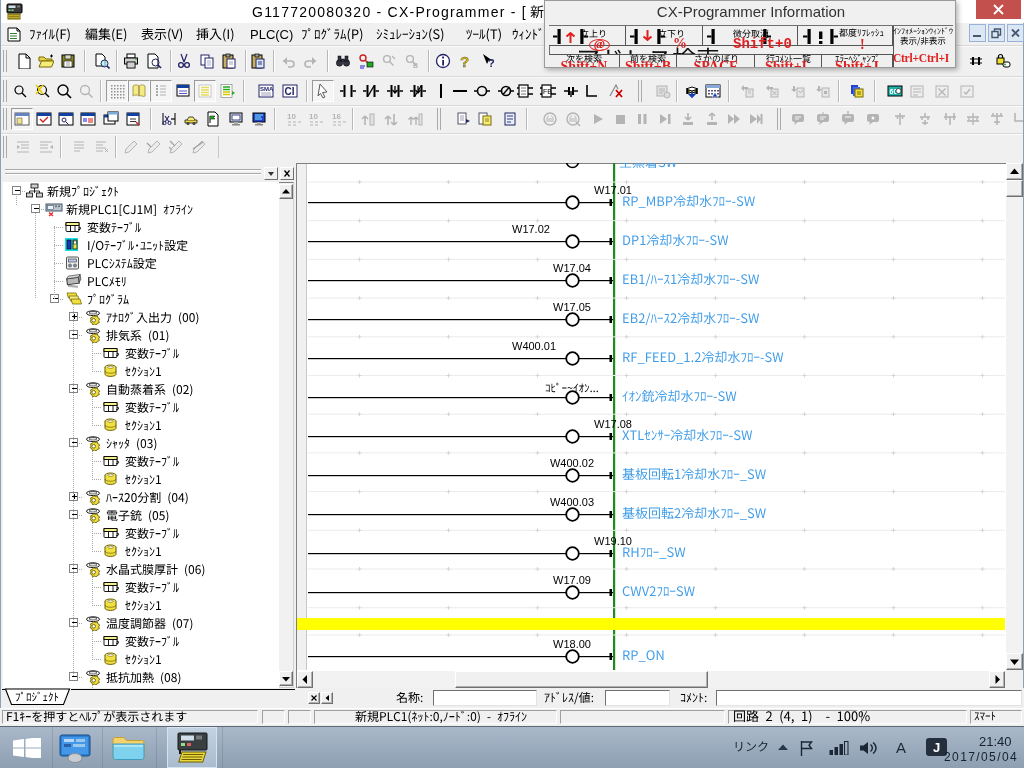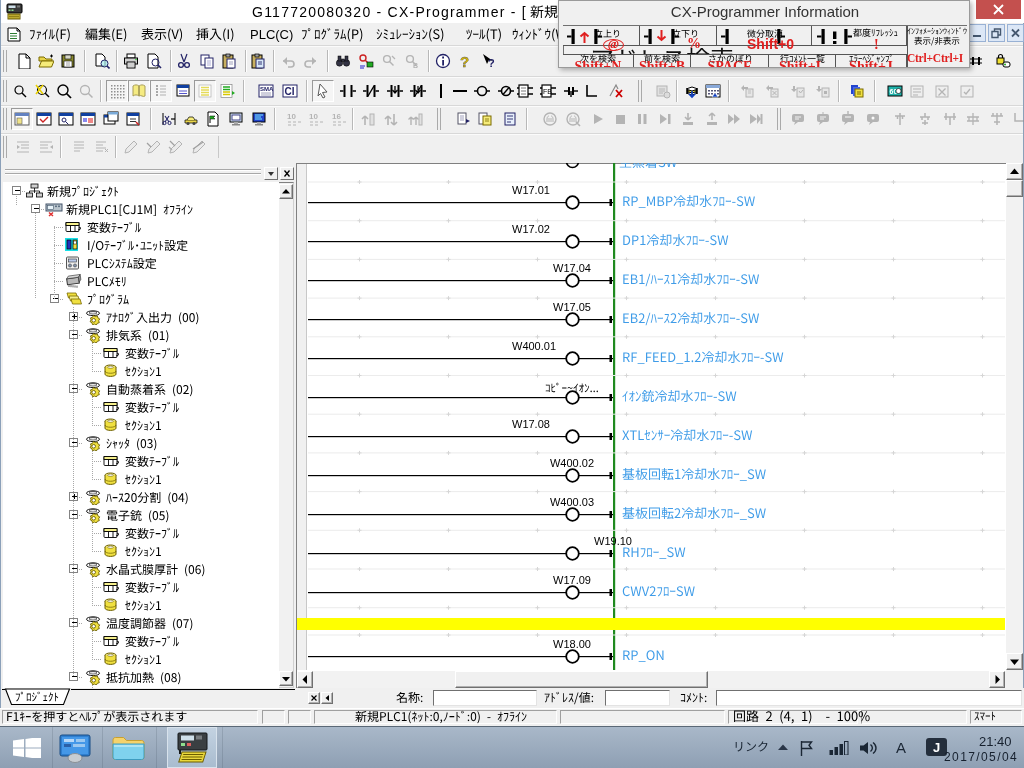--- a/index.html
+++ b/index.html
@@ -1854,21 +1854,21 @@
     <rect x="312.5" y="387.0" width="2.5" height="7" fill="#000"></rect>
     <rect x="11" y="429.0" width="258.0" height="1.2" fill="#000"></rect>
     <rect x="282.0" y="429.0" width="34.0" height="1.2" fill="#000"></rect>
     <circle cx="275.5" cy="429.5" r="6.3" fill="#fff" stroke="#000" stroke-width="1.8"></circle>
     <rect x="312.5" y="426.0" width="2.5" height="7" fill="#000"></rect>
     <rect x="11" y="493.0" width="258.0" height="1.2" fill="#000"></rect>
     <rect x="282.0" y="493.0" width="34.0" height="1.2" fill="#000"></rect>
     <circle cx="275.5" cy="493.5" r="6.3" fill="#fff" stroke="#000" stroke-width="1.8"></circle>
     <rect x="312.5" y="490.0" width="2.5" height="7" fill="#000"></rect>
   </svg>
-<div style="position:absolute;left:512px;top:184px;font-size:11px;width:120px;text-align:left;color:#000">W17.01</div>
+<div style="position:absolute;left:512px;top:184px;font-size:11px;width:120px;text-align:right;color:#000">W17.01</div>
 <svg style="position:absolute;left:622.0px;top:192.0px;overflow:visible" width="135" height="20">
     <g transform="translate(0 14) scale(0.013000 -0.013000)" fill="#3f9ce8">
       <use href="#g107" x="0"></use>
       <use href="#g25" x="635"></use>
       <use href="#g108" x="1268"></use>
       <use href="#g46" x="1827"></use>
       <use href="#g109" x="2639"></use>
       <use href="#g25" x="3296"></use>
       <use href="#g110" x="3929"></use>
       <use href="#g111" x="4929"></use>
@@ -1977,21 +1977,21 @@
       <use href="#g111" x="3500"></use>
       <use href="#g89" x="4500"></use>
       <use href="#g3" x="5500"></use>
       <use href="#g20" x="6000"></use>
       <use href="#g30" x="6500"></use>
       <use href="#g112" x="7000"></use>
       <use href="#g33" x="7347"></use>
       <use href="#g39" x="7943"></use>
     </g>
   </svg>
-<div style="position:absolute;left:512px;top:418px;font-size:11px;width:120px;text-align:left;color:#000">W17.08</div>
+<div style="position:absolute;left:512px;top:418px;font-size:11px;width:120px;text-align:right;color:#000">W17.08</div>
 <svg style="position:absolute;left:622.0px;top:426.0px;overflow:visible" width="132" height="20">
     <g transform="translate(0 14) scale(0.013000 -0.013000)" fill="#3f9ce8">
       <use href="#g115" x="0"></use>
       <use href="#g35" x="573"></use>
       <use href="#g41" x="1172"></use>
       <use href="#g72" x="1715"></use>
       <use href="#g32" x="2215"></use>
       <use href="#g116" x="2715"></use>
       <use href="#g30" x="3215"></use>
       <use href="#g110" x="3715"></use>
@@ -2323,21 +2323,21 @@
     <g fill="#1b2735">
 <path d="M1 5.5h3.5L9 2v12L4.5 10.5H1z"></path>
     </g>
     <path d="M11.5 4.5c2.5 2 2.5 5 0 7M14 2.5c4 3 4 8 0 11" fill="none" stroke="#1b2735" stroke-width="1.4"></path>
   </svg>
 <div style="position:absolute;left:896px;top:739px;font-size:15px;color:#1b2735">A</div>
 <div style="position:absolute;left:926px;top:738px;width:21px;height:18px;background:#242e3c;border-radius:3px"></div>
 <div style="position:absolute;left:933px;top:740px;font-size:13px;color:#fff;font-weight:bold">J</div>
 <div style="position:absolute;left:979px;top:734px;font-size:13px;color:#16202e">21:40</div>
 <div style="position:absolute;left:944px;top:750px;font-size:12px;color:#16202e;letter-spacing:1.4px">2017/05/04</div>
-<div style="position:absolute;left:558px;top:0;width:412px;height:68px;overflow:hidden;border:1px solid #9a9a9a;box-shadow:2px 2px 5px rgba(0,0,0,0.3);z-index:50">
+<div style="position:absolute;left:544px;top:0;width:412px;height:68px;overflow:hidden;border:1px solid #9a9a9a;box-shadow:2px 2px 5px rgba(0,0,0,0.3);z-index:50">
     <div style="position:absolute;left:0;top:0;width:412px;height:68px;background:#f0f0f0"></div>
     <div style="position:absolute;left:0;top:2px;width:412px;text-align:center;font-size:15px;color:#333">CX-Programmer Information</div>
     <div style="position:absolute;left:4px;top:24px;width:404px;height:44px;border:1px solid #707070;background:#f0f0f0"></div>
     <svg style="position:absolute;left:31.0px;top:40.0px;overflow:visible" width="146" height="35">
       <g transform="translate(0 27) scale(0.024000 -0.024000)" fill="#111">
         <use href="#g150" x="0"></use>
         <use href="#g151" x="1000"></use>
         <use href="#g152" x="2000"></use>
         <use href="#g153" x="3000"></use>
         <use href="#g154" x="4000"></use>
@@ -2403,21 +2403,21 @@
         <use href="#g3" x="2500"></use>
         <use href="#g29" x="3000"></use>
         <use href="#g57" x="3500"></use>
         <use href="#g26" x="4000"></use>
         <use href="#g28" x="4500"></use>
       </g>
     </svg>
     <div style="position:absolute;left:49px;top:35px;color:#e02020;font-family:'Liberation Serif',serif;font-weight:bold;font-style:italic;font-size:13px">@</div>
     <div style="position:absolute;left:44px;top:37.5px;width:21px;height:12px;border:1.5px solid #e02020;border-radius:50%"></div>
     <div style="position:absolute;left:128px;top:35px;color:#e02020;font-family:'Liberation Serif',serif;font-weight:bold;font-size:14px">%</div>
-    <div style="position:absolute;left:188px;top:35px;color:#e02020;font-family:Liberation Sans, sans-serif;font-weight:bold;font-size:14px">Shift+0</div>
+    <div style="position:absolute;left:188px;top:35px;color:#e02020;font-family:Liberation Mono, monospace;font-weight:bold;font-size:14px">Shift+0</div>
     <div style="position:absolute;left:315px;top:36px;color:#e02020;font-family:'Liberation Serif',serif;font-weight:bold;font-size:14px">!</div>
     <div style="position:absolute;left:4px;top:53px;width:71px;height:15px;border-right:1px solid #555;border-top:1px solid #555;background:#f0f0f0"></div>
     <div style="position:absolute;left:75px;top:53px;width:57px;height:15px;border-right:1px solid #555;border-top:1px solid #555;background:#f0f0f0"></div>
     <div style="position:absolute;left:132px;top:53px;width:78px;height:15px;border-right:1px solid #555;border-top:1px solid #555;background:#f0f0f0"></div>
     <div style="position:absolute;left:210px;top:53px;width:67px;height:15px;border-right:1px solid #555;border-top:1px solid #555;background:#f0f0f0"></div>
     <div style="position:absolute;left:277px;top:53px;width:71px;height:15px;border-right:1px solid #555;border-top:1px solid #555;background:#f0f0f0"></div>
     <svg style="position:absolute;left:21.0px;top:51.0px;overflow:visible" width="38" height="14">
       <g transform="translate(0 10) scale(0.009000 -0.009000)" fill="#000">
         <use href="#g164" x="0"></use>
         <use href="#g132" x="1000"></use>

